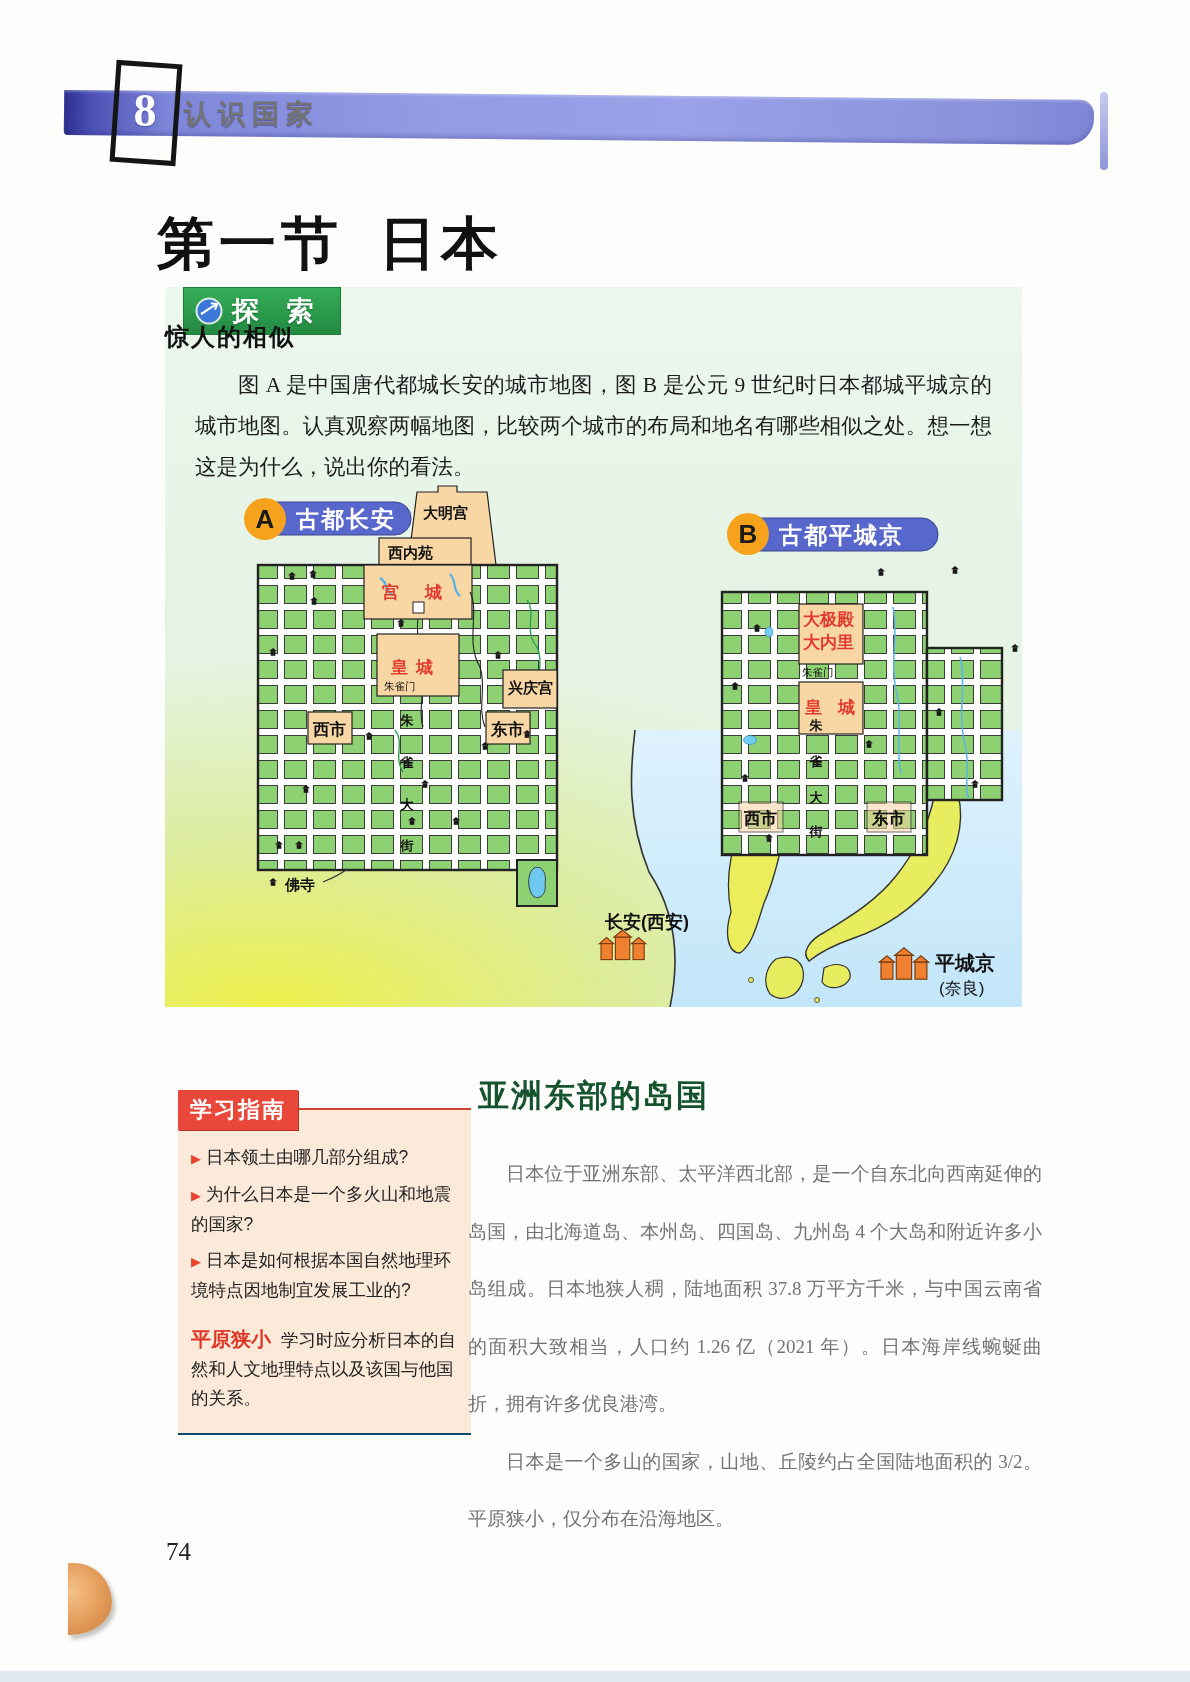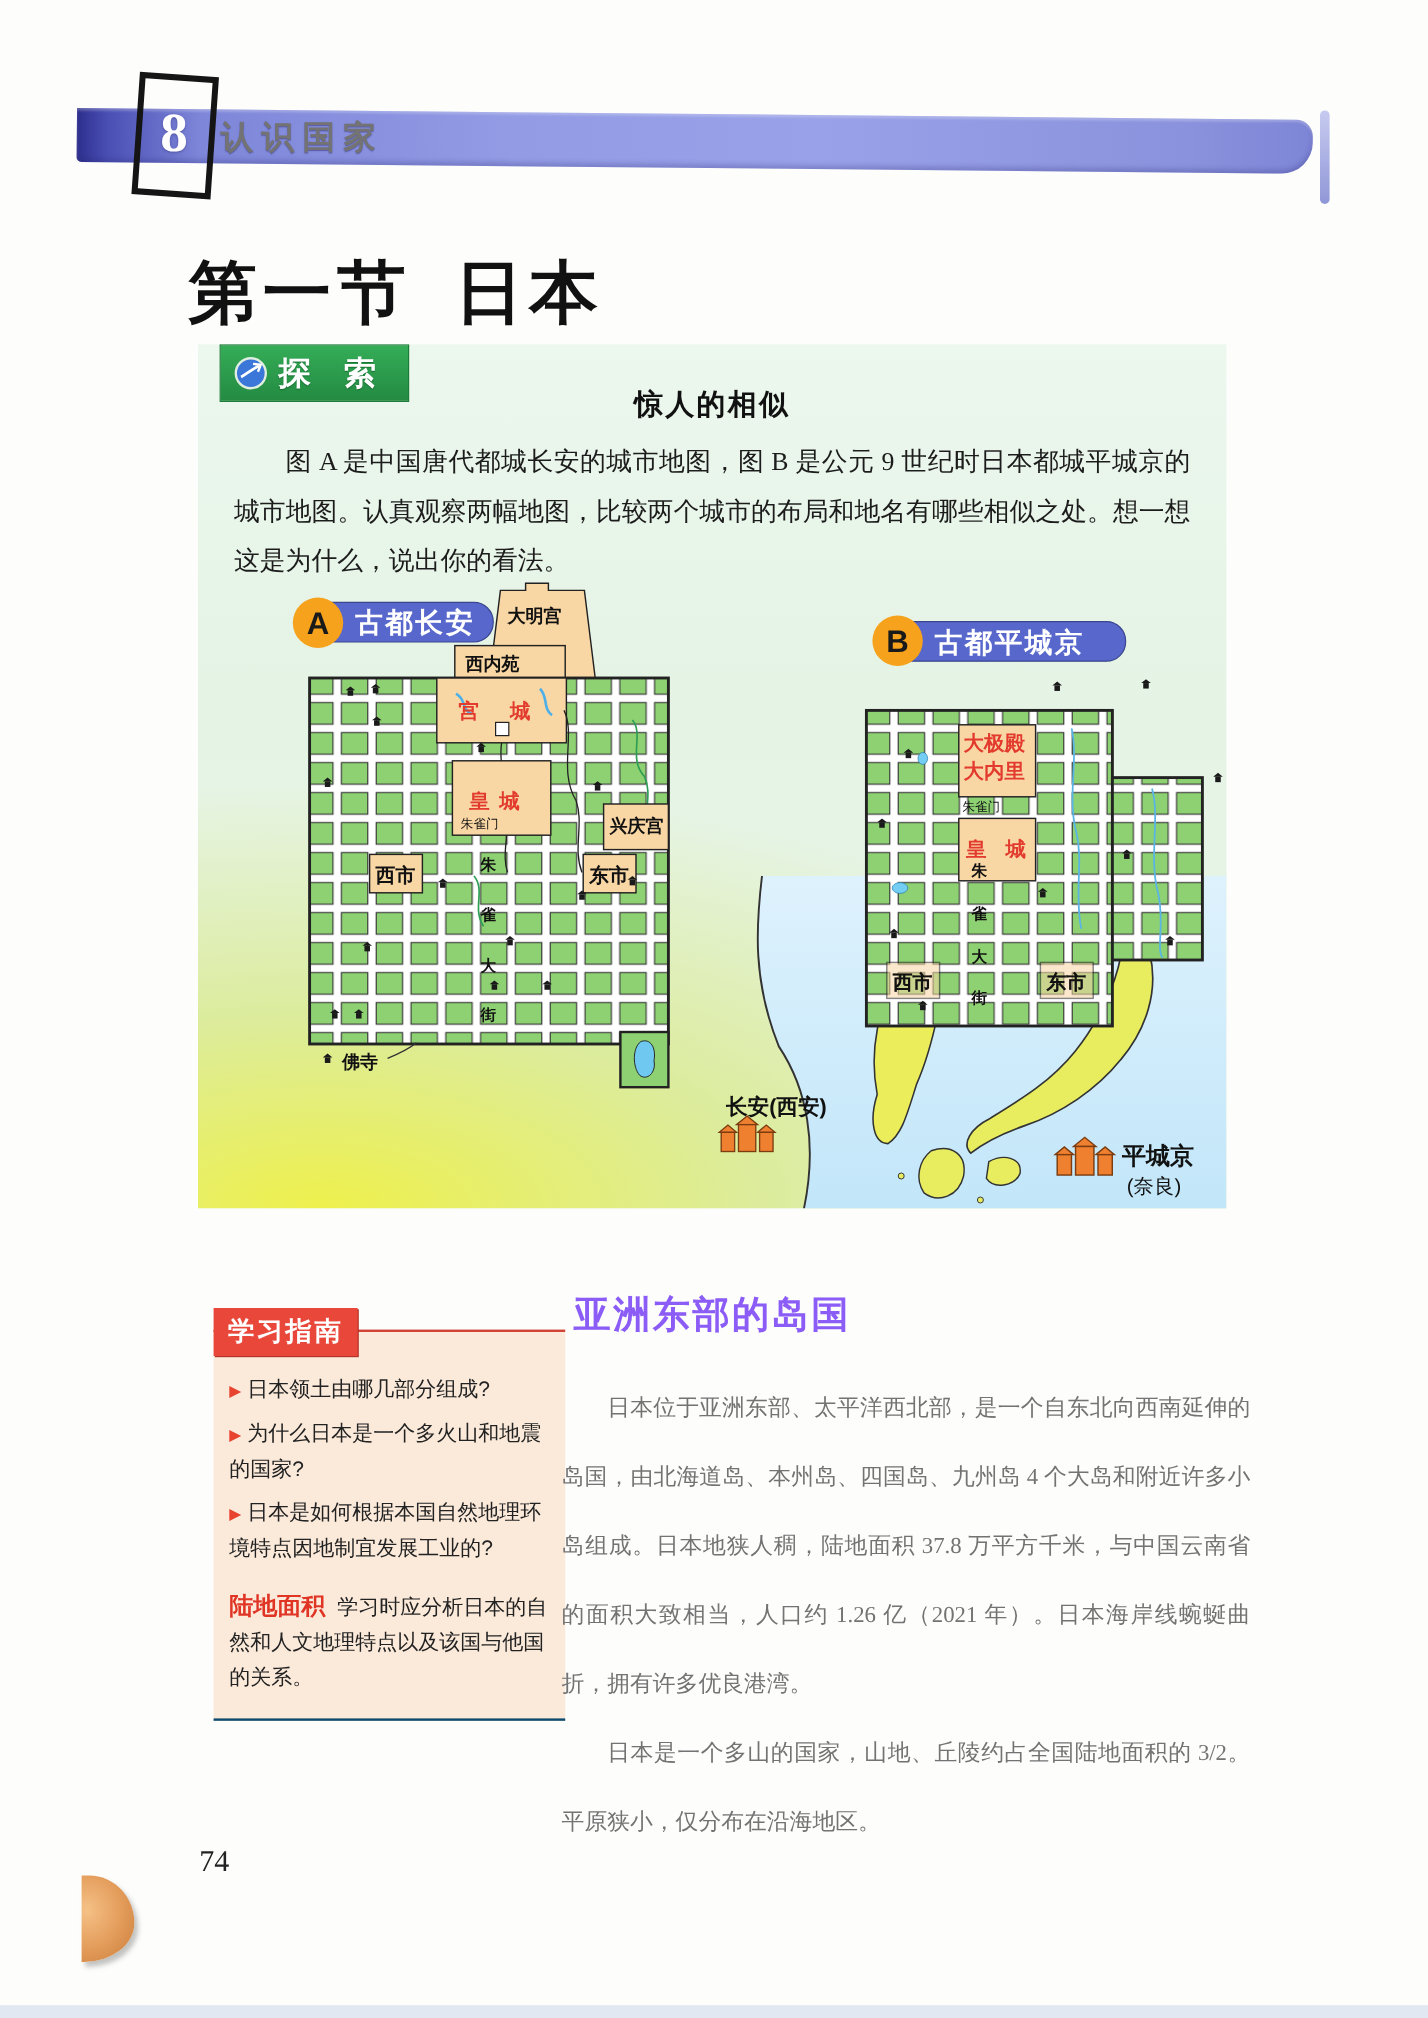--- a/index.html
+++ b/index.html
@@ -27,21 +27,21 @@
   .sec-title .gap{display:inline-block;width:36px;}
 
   
   .explore{position:absolute;left:165px;top:287px;width:857px;height:720px;
     background:linear-gradient(180deg,#ecf7ee 0%,#e4f3e4 45%,#e8f5e7 100%);}
   .ex-tab{position:absolute;left:18px;top:0px;height:46px;padding:0 16px 0 10px;
     background:linear-gradient(180deg,#35ad57,#238a42);border:1px solid #1d7c38;
     display:flex;align-items:center;gap:8px;}
   .ex-tab .tab-label{color:#fff;font-size:27px;font-weight:bold;letter-spacing:10px;
     text-shadow:0 1px 1px rgba(0,60,20,.5);}
-  .ex-title{position:absolute;left:0;top:34px;width:100%;text-align:center;
+  .ex-title{position:absolute;left:0;top:34px;width:100%;text-align:left;
     font-size:24px;font-weight:bold;color:#111;letter-spacing:2px;}
   .ex-body{position:absolute;left:30px;top:78px;width:797px;margin:0;
     font-family:"Liberation Serif",serif;font-size:21.5px;line-height:41px;color:#1c1c1c;
     text-indent:2em;text-align:justify;}
   .ex-map{position:absolute;left:0;top:195px;}
 
   
   .guide{position:absolute;left:178px;top:1090px;width:293px;}
   .guide-head{position:absolute;left:0;top:0;background:#e8473a;color:#fff;
     font-size:22px;font-weight:bold;padding:5px 12px;letter-spacing:2px;z-index:2;
@@ -49,21 +49,21 @@
   .guide-body{position:relative;margin-top:18px;background:#fbeada;
     border-top:2px solid #d04335;border-bottom:2px solid #0c4a6e;
     padding:26px 13px 16px 13px;min-height:285px;box-sizing:border-box;}
   .g-item{margin:7px 0;font-size:17.5px;line-height:29px;color:#222;}
   .g-item .tri{color:#e8432f;font-size:13px;margin-right:5px;}
   .tip{margin:20px 0 4px 0;font-size:17.5px;line-height:29px;color:#222;}
   .tip-label{color:#e03425;font-weight:bold;font-size:20px;margin-right:10px;}
 
   
   .maintext{position:absolute;left:468px;top:1075px;width:574px;}
-  .maintext h2{margin:0 0 28px 10px;font-size:31px;font-weight:900;color:#8b5cf6;letter-spacing:2px;}
+  .maintext h2{margin:0 0 28px 10px;font-size:31px;font-weight:900;color:#14532d;letter-spacing:2px;}
   .maintext p{margin:0;font-family:"Liberation Serif",serif;font-size:19px;line-height:57.5px;
     color:#737373;text-indent:2em;text-align:justify;}
 
   .pagenum{position:absolute;left:166px;top:1538px;font-size:25px;
     font-family:Liberation Serif, serif;color:#222;}
 
   
   .curl{position:absolute;left:68px;top:1563px;width:44px;height:72px;
     background:radial-gradient(ellipse at 10% 40%, #f5c186 0%, #e29a58 55%, #c97e3e 100%);
     border-radius:0 85% 95% 0 / 10% 55% 45% 0;box-shadow:3px 4px 4px rgba(120,120,120,.45);}
@@ -256,21 +256,21 @@
       <text class="t-rg3" x="774" y="512">(奈良)</text>
     </svg>
   </section>
 
   <aside class="guide">
     <div class="guide-head">学习指南</div>
     <div class="guide-body">
       <p class="g-item"><span class="tri">▶</span><span>日本领土由哪几部分组成?</span></p>
       <p class="g-item"><span class="tri">▶</span><span>为什么日本是一个多火山和地震的国家?</span></p>
       <p class="g-item"><span class="tri">▶</span><span>日本是如何根据本国自然地理环境特点因地制宜发展工业的?</span></p>
-      <p class="tip"><span class="tip-label">陆地面积</span><span>学习时应分析日本的自然和人文地理特点以及该国与他国的关系。</span></p>
+      <p class="tip"><span class="tip-label">平原狭小</span><span>学习时应分析日本的自然和人文地理特点以及该国与他国的关系。</span></p>
     </div>
   </aside>
 
   <main class="maintext">
     <h2>亚洲东部的岛国</h2>
     <p>日本位于亚洲东部、太平洋西北部，是一个自东北向西南延伸的岛国，由北海道岛、本州岛、四国岛、九州岛 4 个大岛和附近许多小岛组成。日本地狭人稠，陆地面积 37.8 万平方千米，与中国云南省的面积大致相当，人口约 1.26 亿（2021 年）。日本海岸线蜿蜒曲折，拥有许多优良港湾。</p>
     <p>日本是一个多山的国家，山地、丘陵约占全国陆地面积的 3/2。平原狭小，仅分布在沿海地区。</p>
   </main>
 
   <div class="pagenum">74</div>

